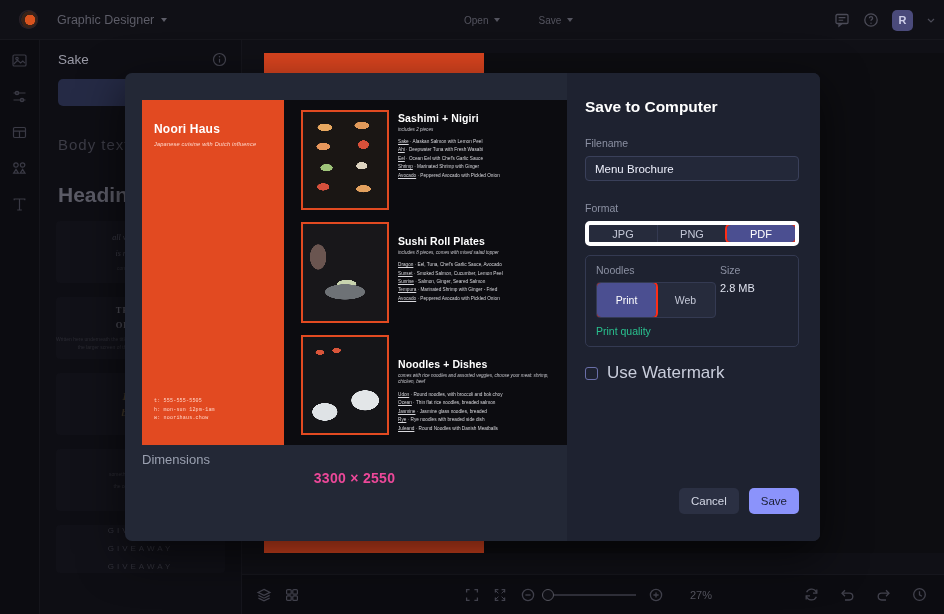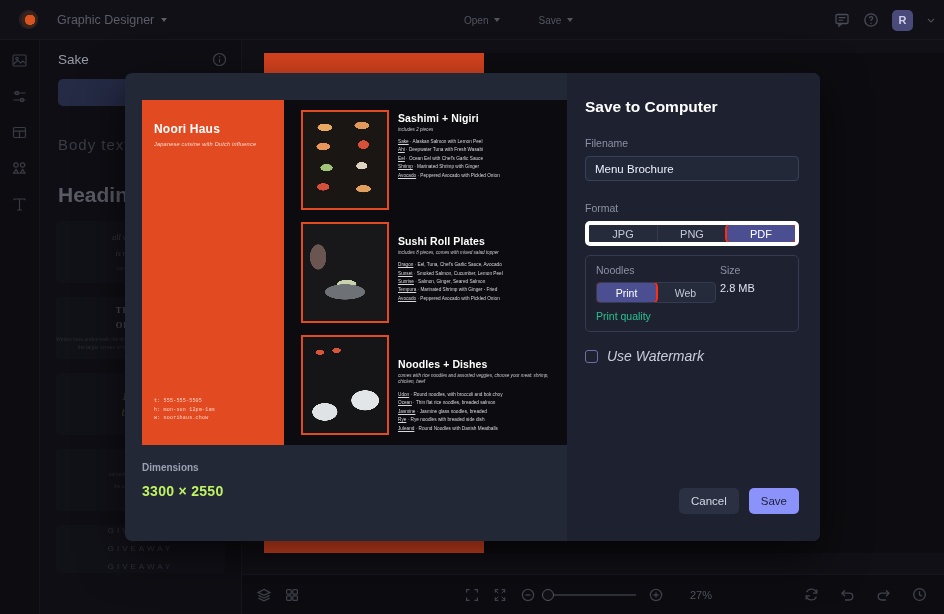--- a/index.html
+++ b/index.html
@@ -135,49 +135,49 @@
       radial-gradient(ellipse 11px 7px at 26% 76%, #c96a3e 0 60%, transparent 62%),
       radial-gradient(ellipse 7px 4px at 20% 16%, #d9553a 0 60%, transparent 62%),
       radial-gradient(ellipse 7px 4px at 40% 14%, #d9553a 0 60%, transparent 62%),
       #151518; }
   .pv-menu { flex:1; display:flex; flex-direction:column; justify-content:space-between; padding:2px 0 2px 2px; }
   .sec-title { color:#fff; font-size:10.5px; font-weight:bold; letter-spacing:.1px; }
   .sec-sub { color:#c9c9cf; font-size:4.6px; font-style:italic; margin-top:2.5px; line-height:6.5px; }
   .sec-list { margin-top:5px; }
   .sec-row { color:#d8d8dd; font-size:4.7px; line-height:8.4px; white-space:nowrap; }
   .sec-row u { text-decoration: underline; }
-  .dims-lbl { color:#9aa0b0; font-size:10px; margin-top:17px;font-weight:bold; }
-  .dims-val { color:#bef264; font-size:14px; font-weight:bold; margin-top:10px; letter-spacing:.3px; }
+  .dims-lbl { color:#9aa0b0; font-size:13px; margin-top:7px; }
+  .dims-val { color:#ec4899; font-size:14px; font-weight:bold; margin-top:3px; letter-spacing:.3px;text-align:center; }
 
   .dlg-right { flex:1; background:#1e2230; padding:25px 22px 0 18px; position:relative; }
   .dlg-h1 { color:#fff; font-size:15.5px; font-weight:bold; }
   .fld-lbl { color:#8b90a2; font-size:10.5px; margin-top:21px; }
   .text-input {
     margin-top:7px; height:25px; border:1px solid #3a405a; border-radius:4px;
     background:#232839; color:#eceefa; font-size:11.5px; display:flex; align-items:center; padding:0 9px;
   }
   .seg {
     margin-top:7px; height:25px; border:4px solid #ffffff; border-radius:5px; display:flex; overflow:hidden; background:#262b3c;
   }
   .seg > div { flex:1; display:flex; align-items:center; justify-content:center; color:#c3c7d6; font-size:11px; border-right:1px solid #343a52; }
   .seg > div:last-child { border-right:none; }
   .seg .active { background:#4b4f91; color:#fff; }
   .hl { outline:2px solid #ff2d16; outline-offset:0px; border-radius:4px; }
   .sub-card { margin-top:9px; border:1px solid #343a52; border-radius:5px; padding:8px 10px 9px 10px; display:flex; }
   .sc-left { flex:1; }
   .sc-lbl { color:#8b90a2; font-size:10.5px; }
-  .seg2 { margin-top:6px; height:21px; width:120px; border:1px solid #343a52; border-radius:4px; display:flex; overflow:hidden; background:#262b3c;text-align:right; }
+  .seg2 { margin-top:6px; height:36px; width:120px; border:1px solid #343a52; border-radius:4px; display:flex; overflow:hidden; background:#262b3c;text-align:right; }
   .seg2 > div { flex:1; display:flex; align-items:center; justify-content:center; color:#c3c7d6; font-size:10.5px; }
   .seg2 .active { background:#4b4f91; color:#fff; }
   .quality-note { color:#29c08e; font-size:10.5px; margin-top:7px; }
   .sc-right { width:72px; padding-left:4px; }
   .sc-val { color:#dfe2ee; font-size:11px; margin-top:6px; }
   .wm-row { display:flex; align-items:center; gap:9px; margin-top:16px; }
   .cbx { width:13px; height:13px; border:1.6px solid #6a6fa8; border-radius:3px; }
-  .wm-lbl { color:#c9cddb; font-size:14px;font-style:italic; }
+  .wm-lbl { color:#c9cddb; font-size:17px; }
   .dlg-btns { position:absolute; right:22px; bottom:27px; display:flex; gap:10px; }
   .btn { height:26px; padding:0 12px; border-radius:5px; display:flex; align-items:center; justify-content:center; font-size:11.5px; }
   .btn-cancel { background:#2b3043; color:#d4d8e6; }
   .btn-save { background:#8b93fb; color:#1b1f33; }
 </style>
 </head>
 <body>
 
 <div class="app">
 

